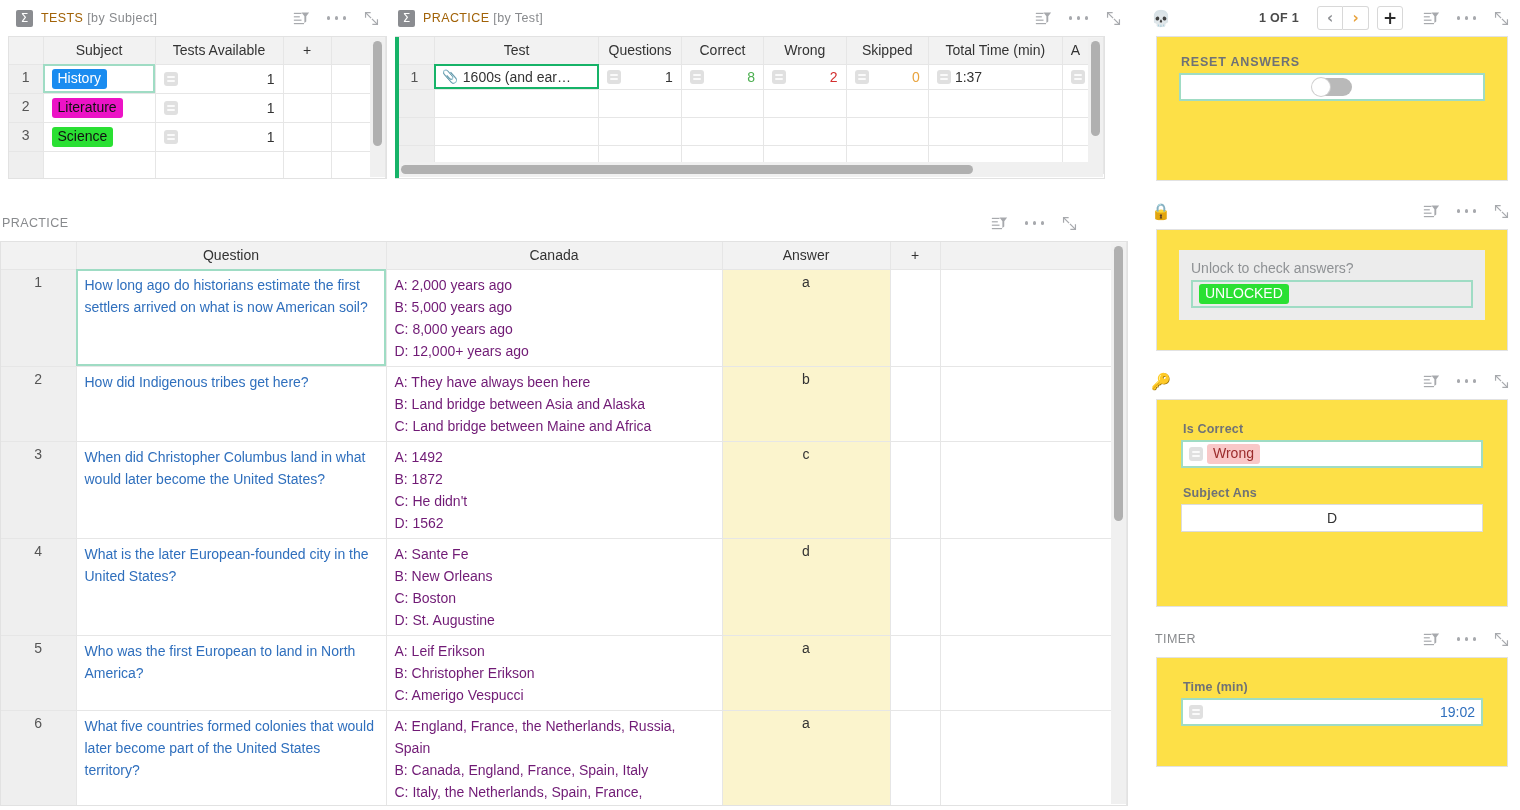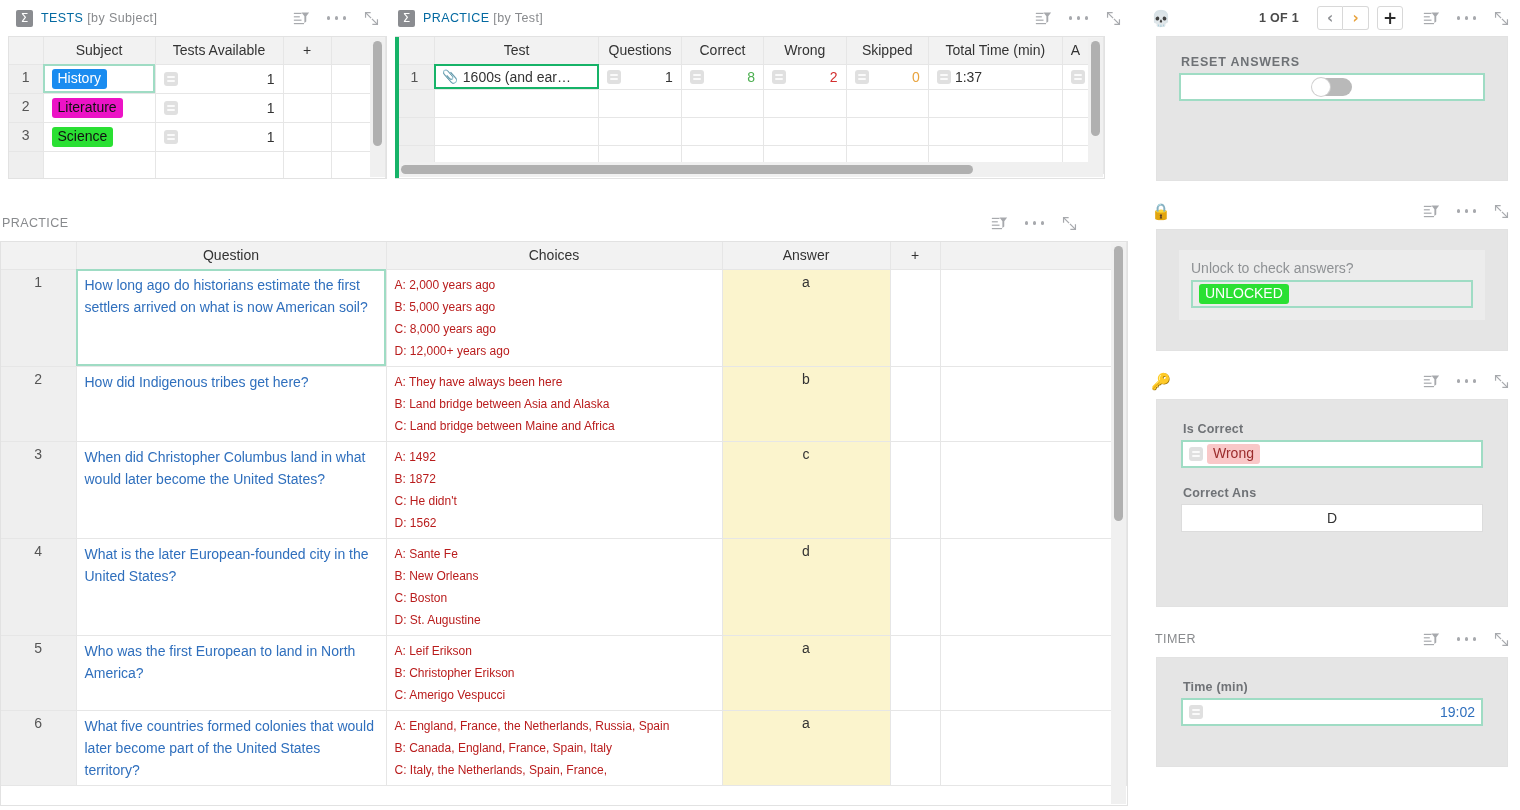--- a/index.html
+++ b/index.html
@@ -18,21 +18,21 @@
     height: 36px;
     padding: 0 10px 0 8px;
     gap: 8px;
   }
   .panel-title {
     font-size: 12.5px;
     color: #888a8d;
     letter-spacing: .4px;
     white-space: nowrap;
   }
-  .panel-title .strong { color: #0369a1; }
+  .panel-title .strong { color: #a16207; }
   .head-spacer { flex: 1 1 auto; }
   .head-icons { display: flex; align-items: center; gap: 17px; }
 
   .ico { width: 17px; height: 17px; display:block; color:#a7a9ad; }
   .ico svg { display:block; width:100%; height:100%; }
   .ico-ellipsis {
     width: 19px; height: 17px; display:flex; align-items:center;
     justify-content:space-between;
   }
   .ico-ellipsis i { width:3.2px; height:3.2px; border-radius:50%; background:#a7a9ad; display:block; }
@@ -118,21 +118,21 @@
               border-left: none; }
   .greenbar { position:absolute; left:0; top:0; bottom:0; width:4px; background:#16b368; z-index:3; }
 
   
   #practice-panel { position:absolute; left:0; top:205px; width:1130px; }
   #practice-grid { height: 565px; width: 1128px; overflow:hidden; position:relative; }
 
   
   #rail { position:absolute; left:1145px; top:0; width:375px; height:810px; }
   .card {
-    border:1px solid #e2e2e2; background:#e5e5e5; margin: 0 12px 0 11px;
+    border:1px solid #e2e2e2; background:#fde047; margin: 0 12px 0 11px;
   }
   .field-label {
     font-size: 12.5px; font-weight:bold; color:#6f7276; letter-spacing:.2px;
     margin: 0 0 4px 2px;
   }
   .field-label.caps { letter-spacing:.8px; }
   .field-box {
     border:1px solid #dcdcdc; height:28px; display:flex; align-items:center;
     padding: 0 6px; font-size:14px; background:#fff;
   }
@@ -158,21 +158,21 @@
     font-family:"DejaVu Sans", sans-serif;
   }
   .navbtn.right { border-left:none; color:#e8a33d; }
   .navbtn.plus { margin-left:8px; border-radius:3px; color:#2b2b2b; font-size:17px; }
   .navbtns .pair .navbtn:first-child { border-radius:3px 0 0 3px; }
   .navbtns .pair .navbtn:last-child { border-radius:0 3px 3px 0; }
   .pair { display:flex; }
   .ofcount { font-size: 12.5px; color:#4a4a4a; font-weight:bold; margin-right:10px; letter-spacing:.3px;}
 
   .qtext { color:#2f6fbd; font-size:14px; line-height:22px; }
-  .choicetext { color:#b91c1c; font-size:12px; line-height:22px; }
+  .choicetext { color:#701a75; font-size:14px; line-height:22px; }
   .answer-cell { background:#fbf4cd; text-align:center; color:#333; }
 
   .clip { display:flex; align-items:center; gap:4px; }
   .clip .pin { color:#9aa0a6; font-size:13px; font-family:"DejaVu Sans", sans-serif;}
   .ellipsis-txt { white-space:nowrap; overflow:hidden; text-overflow:ellipsis; }
 </style>
 </head>
 <body>
 
 <div id="top-row">
@@ -453,21 +453,21 @@
           <col style="width:310px">
           <col style="width:336px">
           <col style="width:168px">
           <col style="width:50px">
           <col>
         </colgroup>
       <thead>
           <tr>
         <th></th>
         <th>Question</th>
-        <th>Choices</th>
+        <th>Canada</th>
         <th>Answer</th>
         <th>+</th>
         <th></th>
       </tr>
         </thead>
       <tbody id="practice-body">
           <tr>
             <td class="rownum">1</td>
             <td class="sel-cell">
               <div class="qtext">How long ago do historians estimate the first settlers arrived on what is now American soil?</div>
@@ -673,21 +673,21 @@
         </svg>
       </span>
     </span>
   </div>
   <div class="card" style="height:208px;padding:22px 24px 0">
     <div class="field-label">Is Correct</div>
     <div class="field-box sel">
       <span class="cellicon"></span>
       <span class="tag" id="iscorrect-tag" style="background: rgb(249, 200, 200); color: rgb(155, 44, 44);">Wrong</span>
     </div>
-    <div class="field-label" style="margin-top:18px">Correct Ans</div>
+    <div class="field-label" style="margin-top:18px">Subject Ans</div>
     <div class="field-box" style="justify-content:center">
       <span>D</span>
     </div>
   </div>
 
   <div class="panel-head" style="padding:0 10px 0 10px;margin-top:14px">
     <span class="panel-title">TIMER</span>
     <span class="head-spacer"></span>
     <span class="head-icons">
       <span class="ico">

